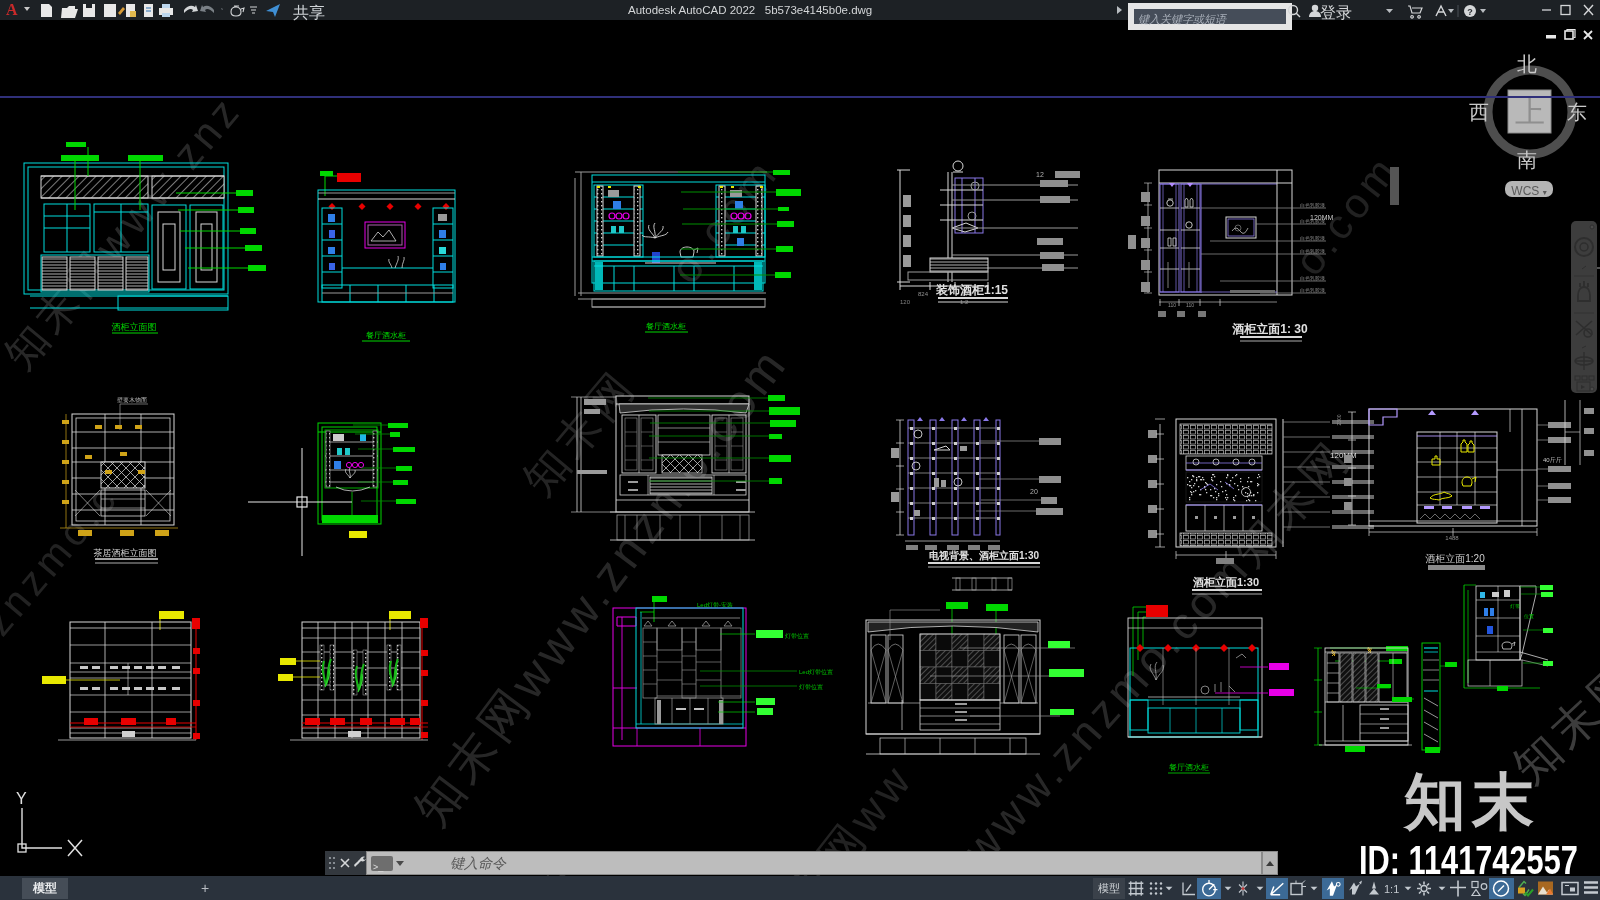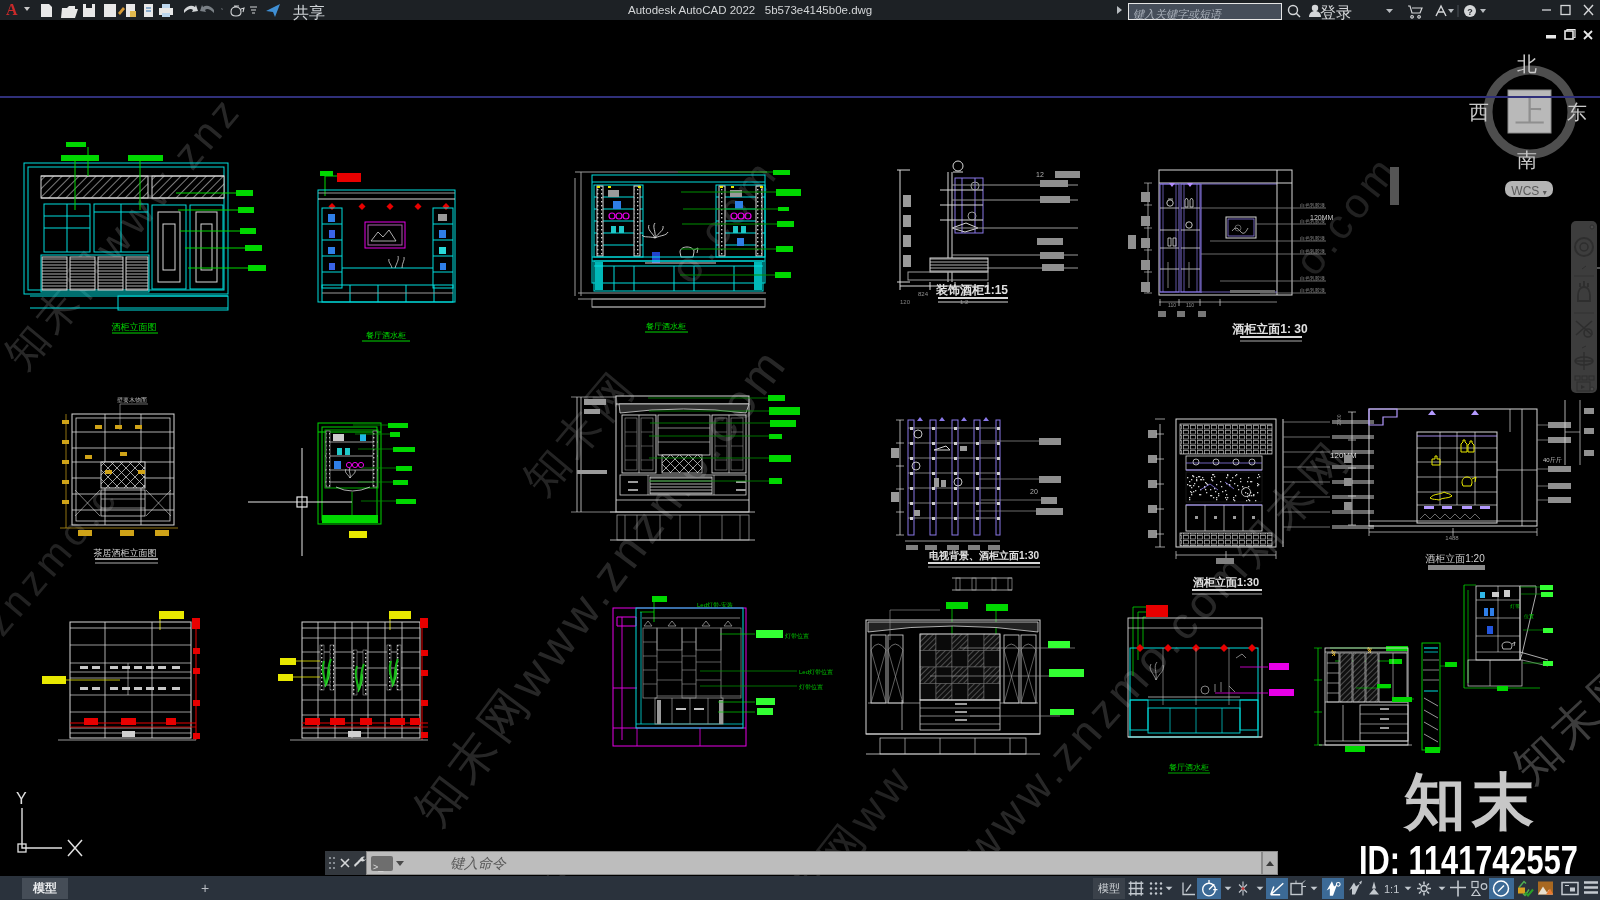--- a/index.html
+++ b/index.html
@@ -1162,21 +1162,21 @@
   <path d="M163 7l2-1-1 2z" fill="#d4d6d8"></path>
   <path d="M176 8c-4-5-8-5-11-3l-1-2-2 6 6 1-1-2c2-2 5-1 9 3z" fill="#7a8086"></path>
   <path d="M185 7l-2-1 1 2z" fill="#7a8086"></path>
   <path d="M198 5c-3 0-5 2-5 5 0 2 1 4 5 4s5-2 5-4c0-3-2-5-5-5zM203 7l3-1-1 4M196 4h5" stroke="#d4d6d8" fill="none" stroke-width="1.1"></path>
   <path d="M212 5h7M213 8h5M214 11h3" stroke="#d4d6d8" stroke-width="1.2"></path>
   <path d="M228 9l14-7-5 13-2-5z" fill="#3f8fd4"></path>
  </svg>
  <div style="position:absolute;left:293px;top:3px;font-size:16px;color:#cfd3d7;">共享</div>
  <div style="position:absolute;left:600px;top:4px;font-size:11.5px;color:#d4d6d8;margin-left:28px;">Autodesk AutoCAD 2022&nbsp;&nbsp;&nbsp;5b573e4145b0e.dwg</div>
  <div style="position:absolute;left:1117px;top:6px;width:0;height:0;border-top:4px solid transparent;border-bottom:4px solid transparent;border-left:5px solid #b8bcc0;"></div>
- <div style="position:absolute;left:1128px;top:3px;width:152px;height:15px;background:#454d59;border:1px solid #e5e5e5;">
+ <div style="position:absolute;left:1128px;top:3px;width:152px;height:15px;background:#454d59;border:6px solid #e5e5e5;">
    <span style="font-style:italic;font-size:11px;color:#a9b0ba;margin-left:4px;line-height:15px;">键入关键字或短语</span></div>
  <svg style="position:absolute;left:1286px;top:3px;" width="200" height="16" viewBox="0 0 200 16">
   <circle cx="7" cy="7" r="4.5" stroke="#d4d6d8" fill="none" stroke-width="1.4"></circle>
         <path d="M10 10l4 4" stroke="#d4d6d8" stroke-width="1.4"></path>
   <circle cx="29" cy="5" r="3.2" fill="#d4d6d8"></circle>
         <path d="M23 14c0-4 3-6 6-6s6 2 6 6z" fill="#d4d6d8"></path>
   <path d="M100 6l3.5 4 3.5-4z" fill="#b8bcc0"></path>
   <path d="M122 3h2l2 7h8l2-5h-10M126 12.5a1.3 1.3 0 1 0 .1 0M133 12.5a1.3 1.3 0 1 0 .1 0" stroke="#d4d6d8" fill="none" stroke-width="1.2"></path>
   <path d="M150 13l5-10 5 10M152.5 9h5" stroke="#d4d6d8" fill="none" stroke-width="1.4"></path>
   <path d="M162 6l3 4 3-4z" fill="#b8bcc0"></path>

